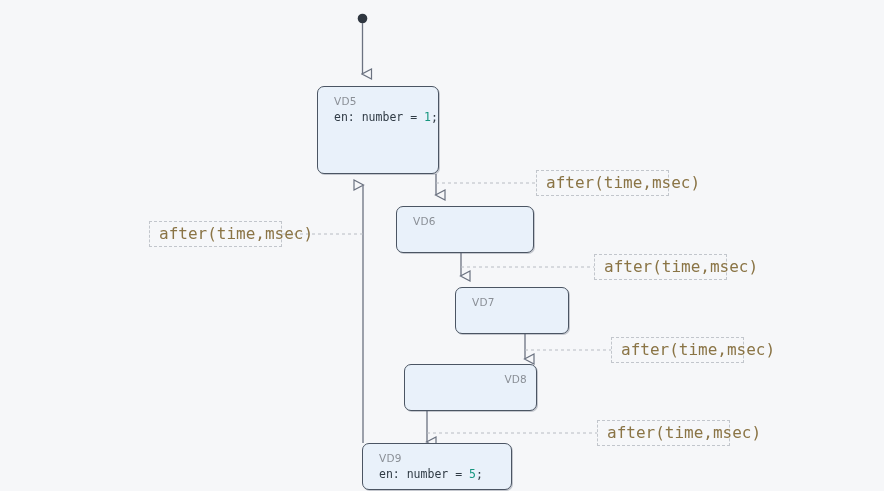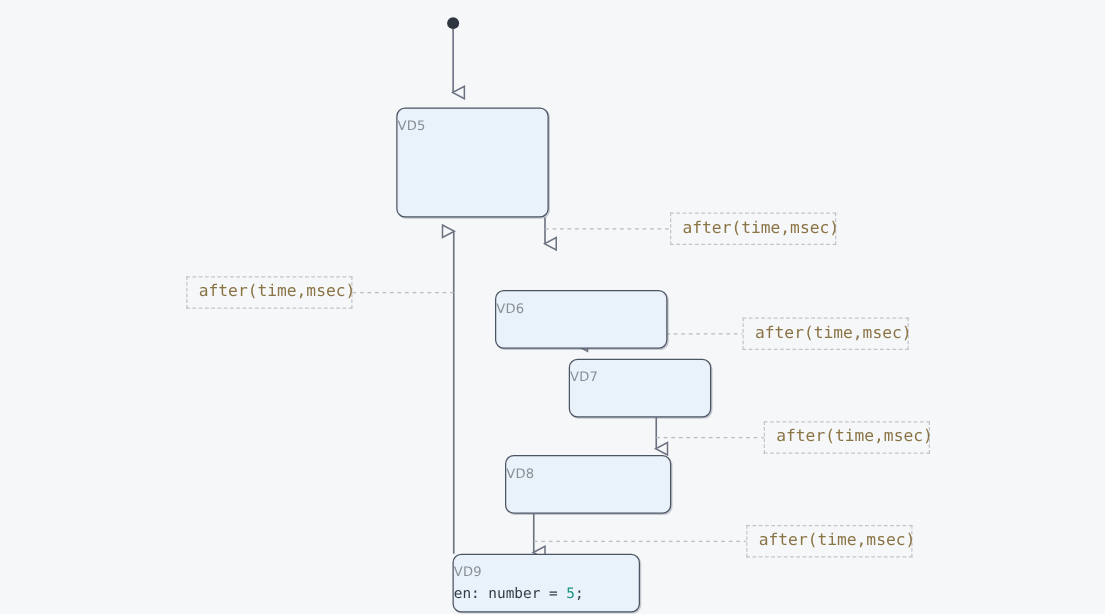--- a/index.html
+++ b/index.html
@@ -26,21 +26,21 @@
     height: 491px;
     pointer-events: none;
   }
   .state-node {
     position: absolute;
     box-sizing: border-box;
     background: #e9f1fa;
     border: 1.4px solid #4b5563;
     border-radius: 7px;
     box-shadow: 1px 1px 0 rgba(80,90,105,0.30);
-    padding: 7px 9px 0 0;
+    padding: 7px 9px 0 16px;
     overflow: hidden;
   }
   .state-name {
     font-family: "DejaVu Sans", sans-serif;
     font-size: 10.5px;
     color: #8a8f96;
     line-height: 14px;
     letter-spacing: 0.2px;
   }
   .state-body {
@@ -53,21 +53,21 @@
   .state-body .num {
     color: #17967f;
   }
   .edge-label {
     position: absolute;
     box-sizing: border-box;
     border: 1px dashed #c2c6cc;
     background: transparent;
     color: #8a7445;
     font-family: "DejaVu Sans Mono", monospace;
-    font-size: 13px;
+    font-size: 16px;
     line-height: 13px;
     padding: 5px 9px 6px 9px;
     white-space: pre;
   }
 </style>
 </head>
 <body>
 
 <div id="canvas">
 
@@ -108,31 +108,32 @@
     </g>
 
     <g>
       <line x1="363" y1="443" x2="363" y2="185" stroke="#6b7280" stroke-width="1.3" marker-end="url(#openArrowUp)"></line>
       <line x1="282" y1="234" x2="363" y2="234" stroke="#b8bcc3" stroke-width="1" stroke-dasharray="3,3"></line>
     </g>
   </svg>
 
   <div class="state-node" style="left:317px; top:86px; width:122px; height:88px;">
     <div class="state-name">VD5</div>
+    <div class="state-body"><span>en: number = </span><span class="num">1</span><span>;</span></div>
   </div>
 
-  <div class="state-node" style="left:396px; top:206px; width:138px; height:47px;margin-top:26px;">
+  <div class="state-node" style="left:396px; top:206px; width:138px; height:47px;">
     <div class="state-name">VD6</div>
   </div>
 
   <div class="state-node" style="left:455px; top:287px; width:114px; height:47px;">
     <div class="state-name">VD7</div>
   </div>
 
-  <div class="state-node" style="left:404px; top:364px; width:133px; height:47px;">
+  <div class="state-node" style="left:404px; top:364px; width:133px; height:47px;text-align:right;">
     <div class="state-name">VD8</div>
   </div>
 
   <div class="state-node" style="left:362px; top:443px; width:150px; height:47px;">
     <div class="state-name">VD9</div>
     <div class="state-body"><span>en: number = </span><span class="num">5</span><span>;</span></div>
   </div>
 
   <div class="edge-label" style="left:536px; top:170px; width:133px; height:26px;">after(time,msec)</div>
 

